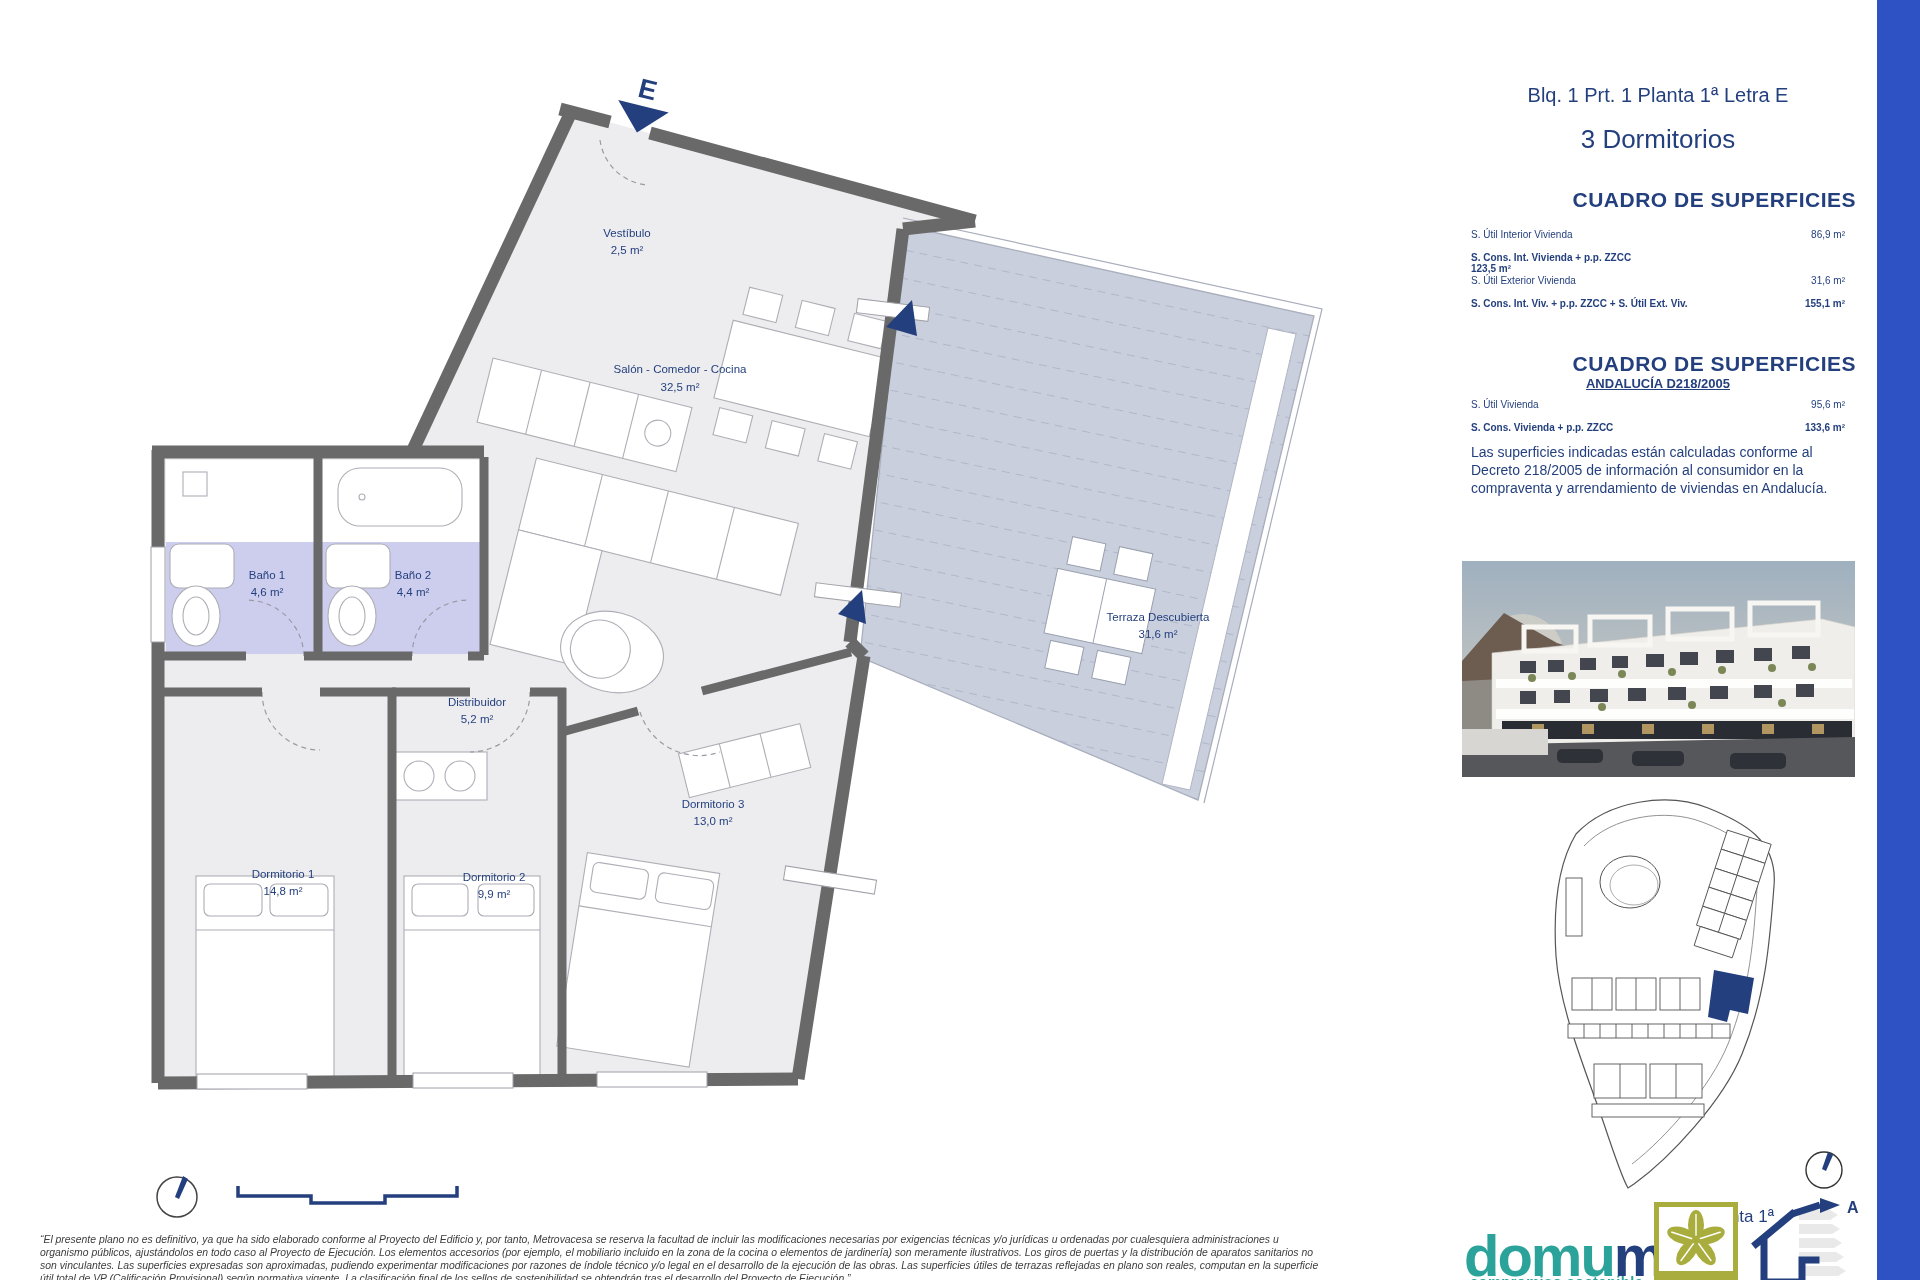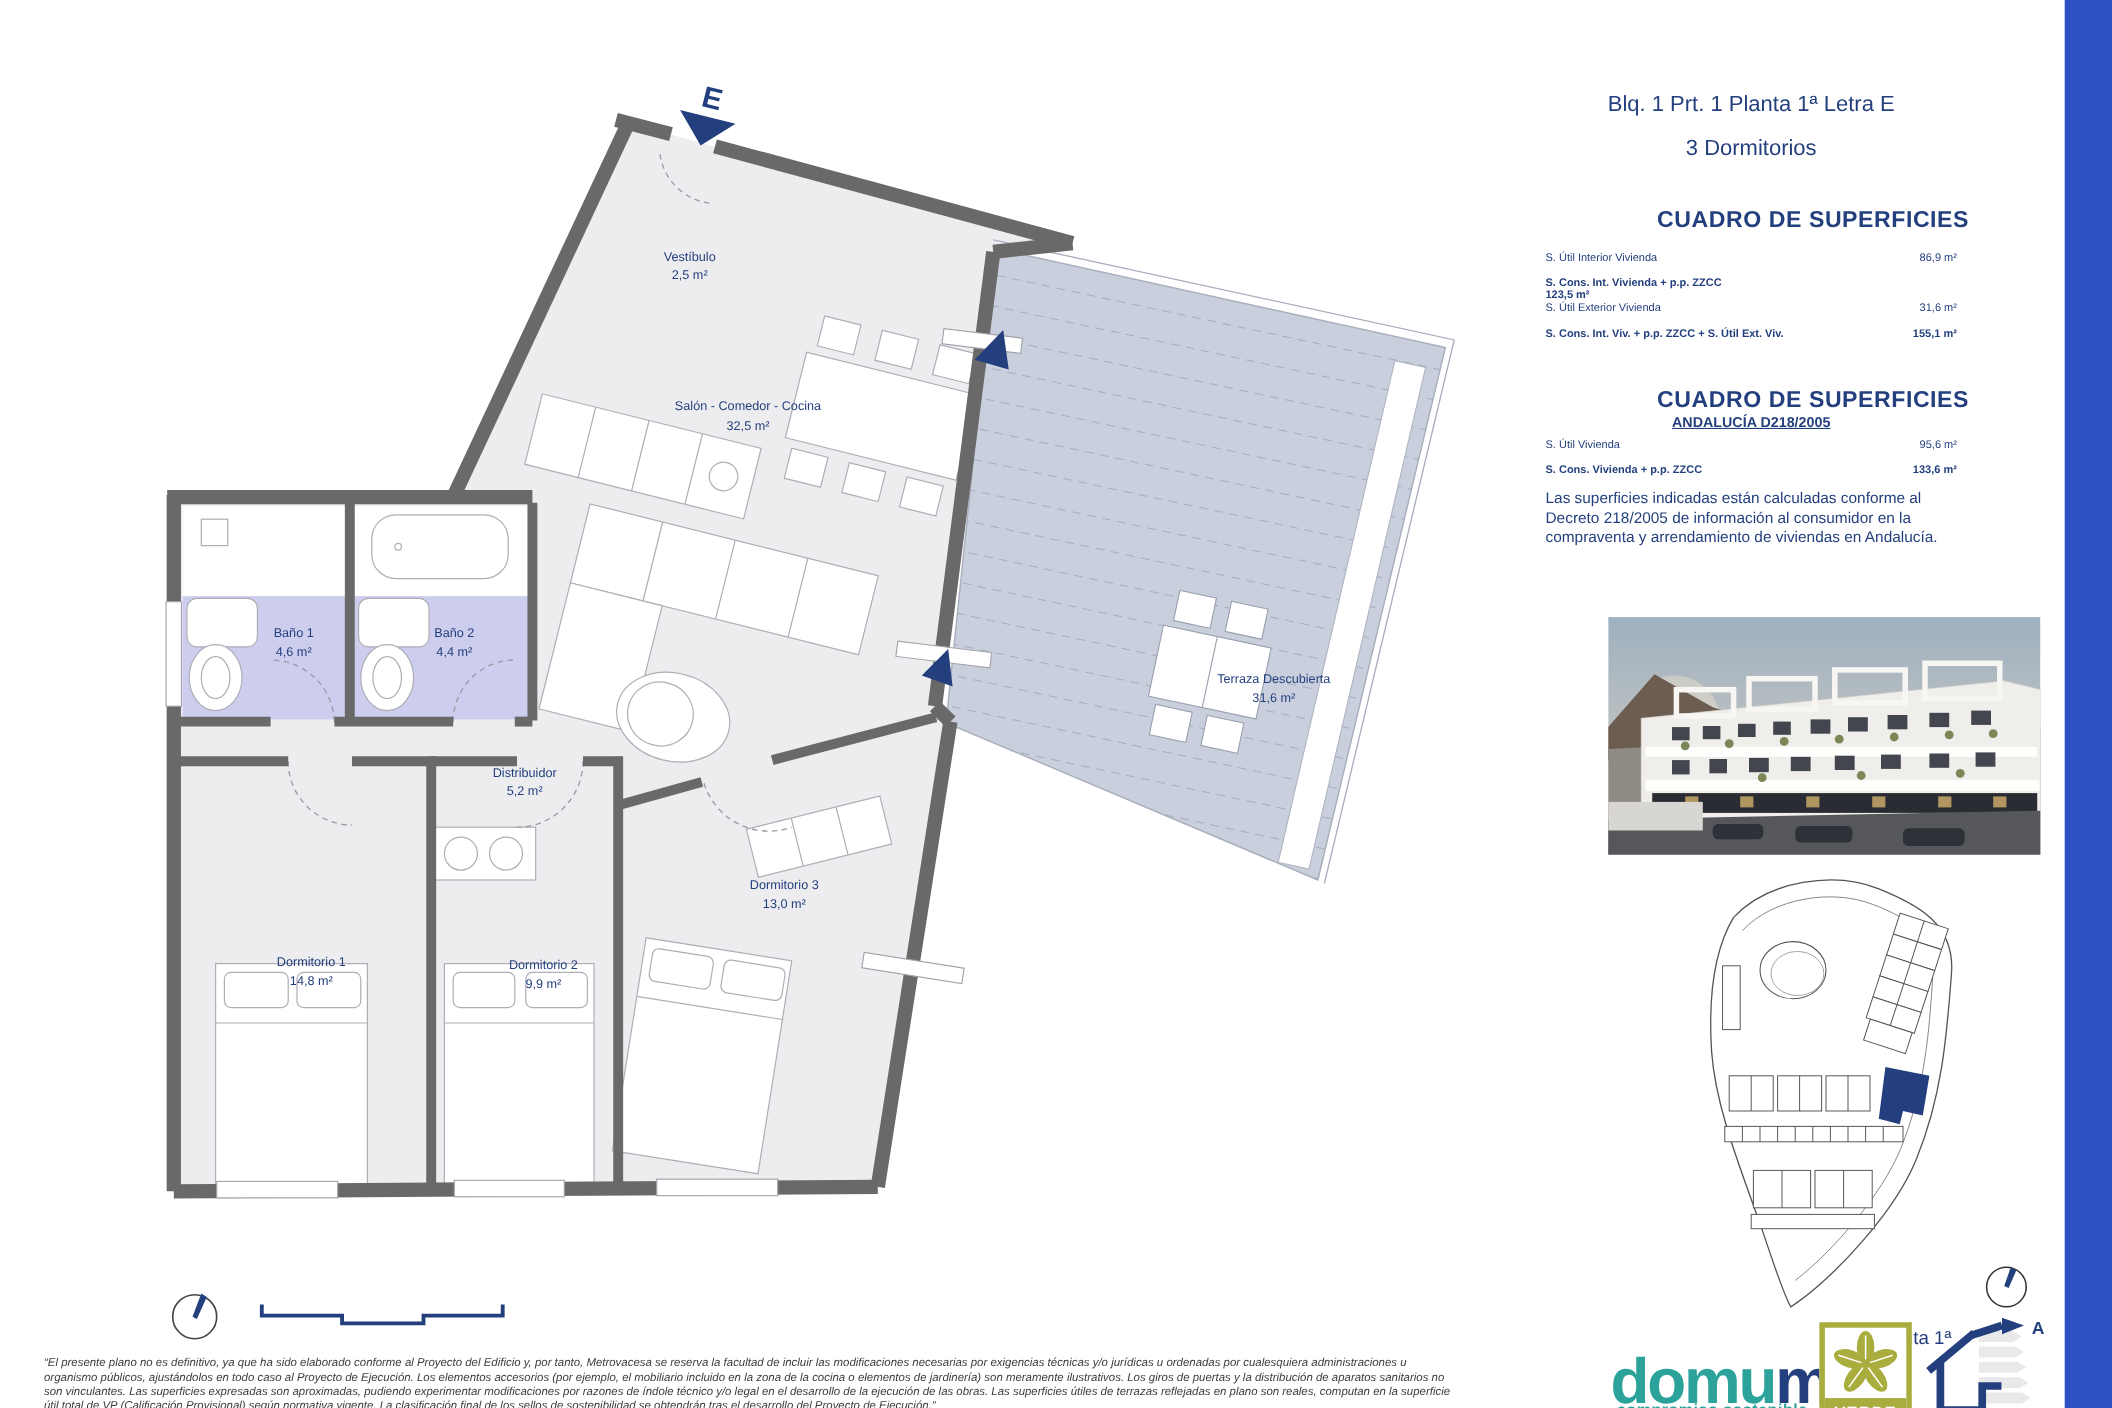--- a/index.html
+++ b/index.html
@@ -1,22 +1,22 @@
 <!DOCTYPE html>
 <html><head>
 <meta charset="utf-8">
 <style>
   html,body{margin:0;padding:0;}
   body{width:1920px;height:1280px;overflow:hidden;background:#ffffff;position:relative;
        font-family:"Liberation Sans", sans-serif;}
   .abs{position:absolute;}
   
-  #right-panel{position:absolute;left:1394px;top:0;width:396px;height:944px;}
+  #right-panel{position:absolute;left:1460px;top:0;width:396px;height:944px;}
   .panel-title{width:100%;text-align:center;font-size:20px;color:#233f7d;}
-  .panel-title2{width:100%;text-align:center;font-size:20px;color:#233f7d;}
+  .panel-title2{width:100%;text-align:center;font-size:26px;color:#233f7d;}
   .tbl-header{width:100%;text-align:right;font-size:21px;font-weight:bold;color:#233f7d;letter-spacing:.5px;}
   .tbl-sub{width:100%;text-align:center;font-size:13px;font-weight:bold;color:#233f7d;}
   .srow{position:absolute;left:11px;width:374px;display:flex;justify-content:space-between;
         font-size:10px;color:#233f7d;}
   .srow.bold{font-weight:bold;}
   .note{position:absolute;left:11px;width:378px;font-size:14px;line-height:18px;color:#233f7d;}
   
   #disclaimer{position:absolute;left:40px;top:1233px;width:1420px;font-size:10.4px;
       font-style:italic;color:#3c3c3c;line-height:13px;}
   

